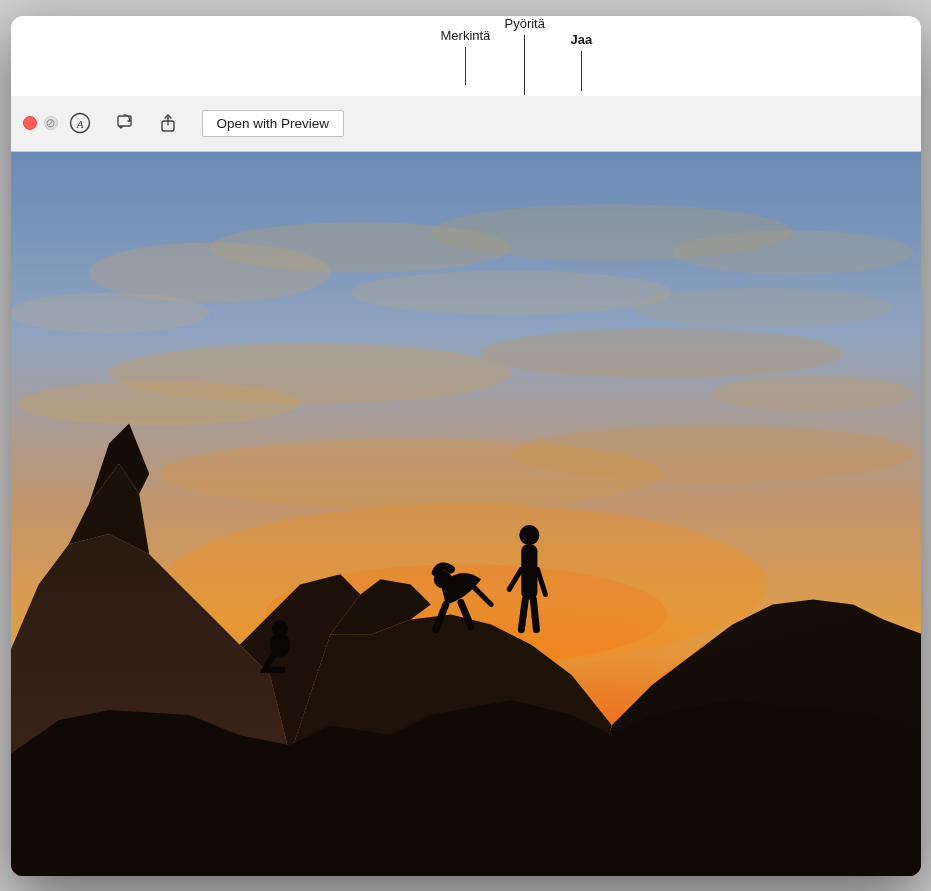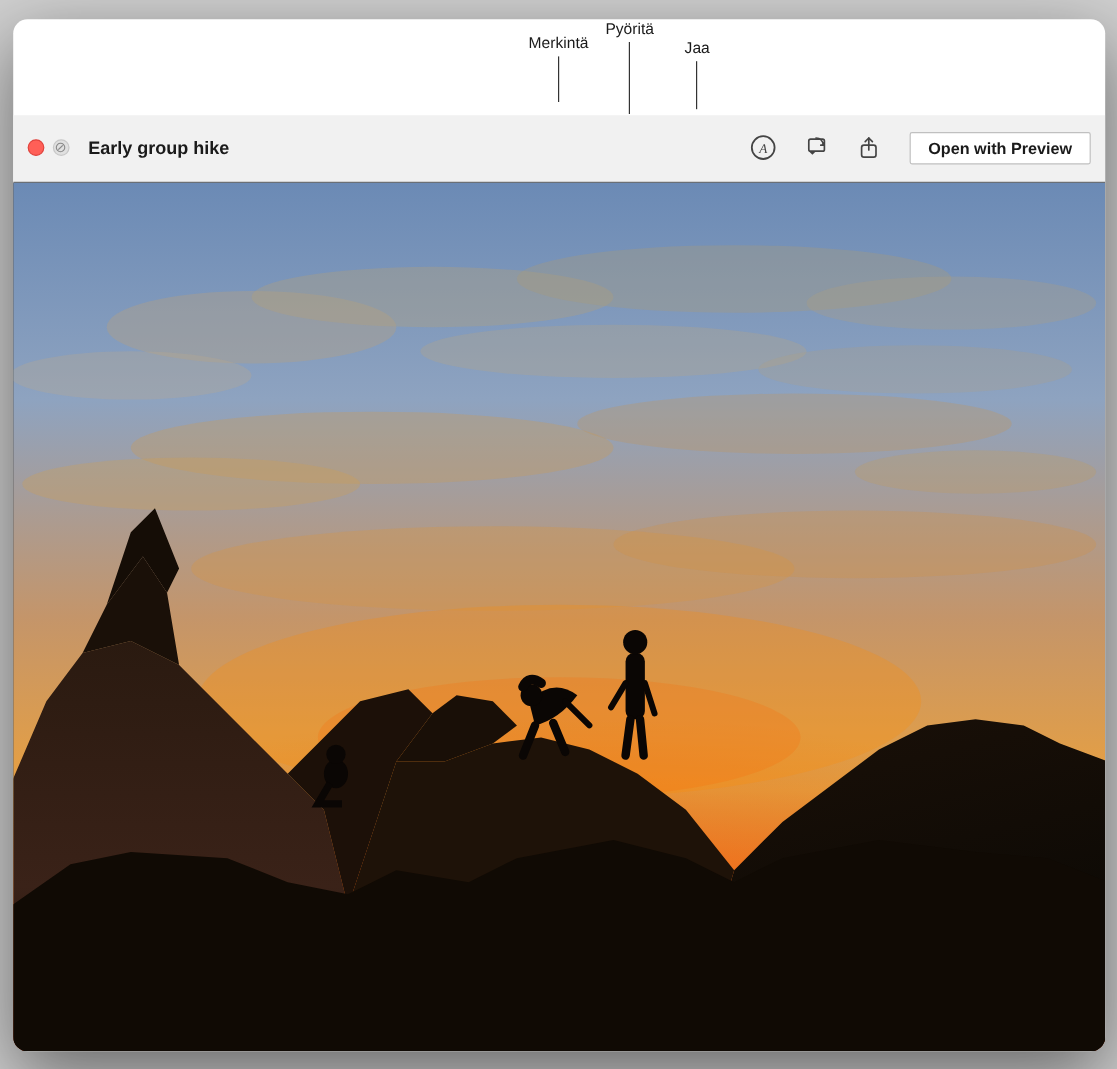--- a/index.html
+++ b/index.html
@@ -61,20 +61,21 @@
       left: 494px;
       top: 0px;
     }
     .tooltip-pyorita .tooltip-line {
       height: 60px;
     }
 
     .tooltip-jaa {
       left: 560px;
       top: 16px;
+      font-weight: bold;
     }
     .tooltip-jaa .tooltip-line {
       height: 40px;
     }
 
     
     .toolbar {
       height: 56px;
       background: rgba(240,240,240,0.95);
       border-bottom: 1px solid #c8c8c8;
@@ -143,21 +144,21 @@
       font-size: 18px;
       border-radius: 4px;
     }
 
     .open-preview-btn {
       background: #ffffff;
       border: 1px solid #c0c0c0;
       border-radius: 2px;
       padding: 5px 14px;
       font-size: 13.5px;
-      font-weight: 700;
+      font-weight: 400;
       color: #1a1a1a;
       cursor: pointer;
       white-space: nowrap;
     }
 
     
     .image-container {
       flex: 1;
       background: #1a1a1a;
       overflow: hidden;
@@ -200,21 +201,20 @@
   <div class="toolbar">
     <div class="traffic-lights">
       <button class="traffic-btn close">
         <span>✕</span>
       </button>
       <button class="traffic-btn minimize">
         <span style="font-size:12px;color:#888;">⊘</span>
       </button>
     </div>
 
-    <span class="window-title">Early group hike</span>
 
     <div class="toolbar-icons">
       <button class="toolbar-icon-btn" title="Merkintä">
 
         <svg width="22" height="22" viewBox="0 0 22 22" fill="none" xmlns="http://www.w3.org/2000/svg">
           <circle cx="11" cy="11" r="9.5" stroke="#444" stroke-width="1.5"></circle>
           <text x="11" y="15.5" text-anchor="middle" font-size="11" fill="#444" font-family="serif" font-style="italic">A</text>
         </svg>
       </button>
 

